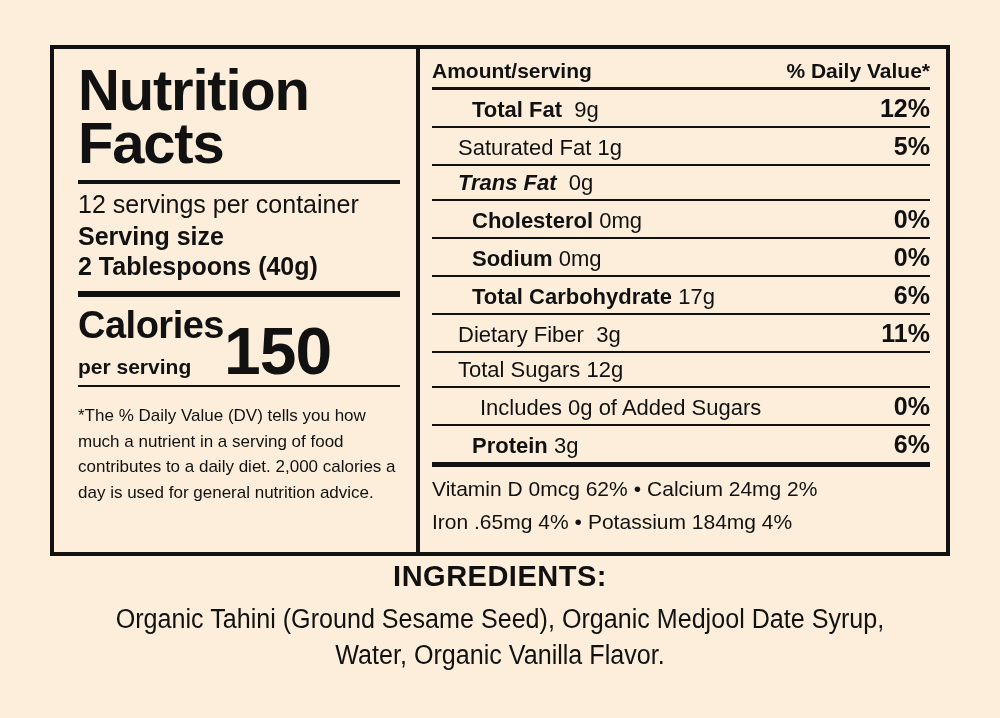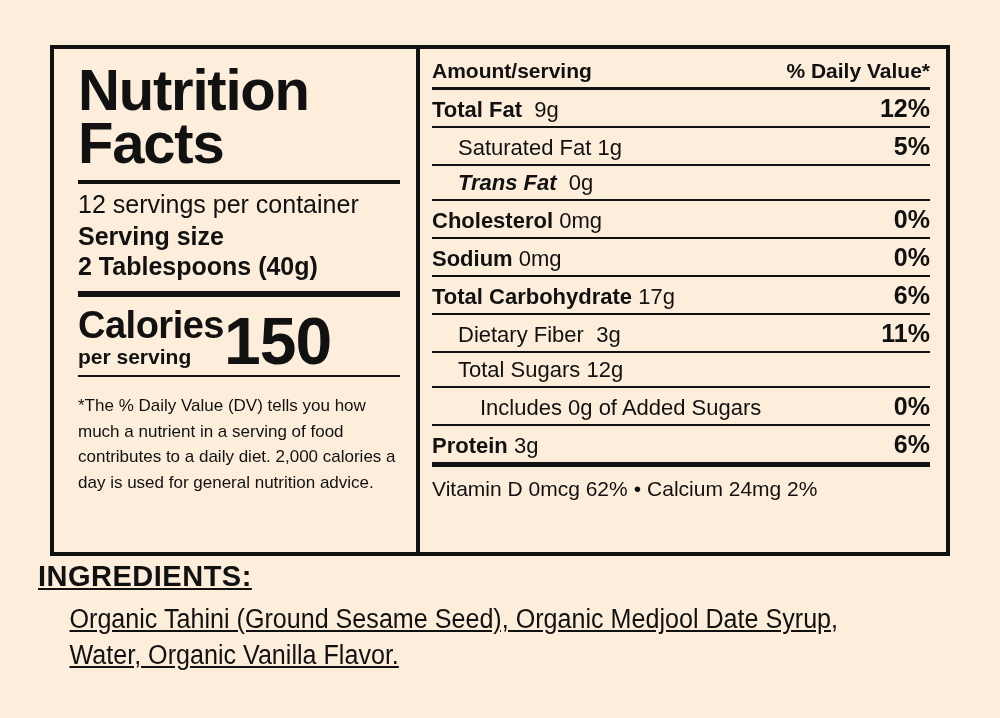--- a/index.html
+++ b/index.html
@@ -99,21 +99,21 @@
   .cal-label {
     font-size: 38px;
     font-weight: bold;
     line-height: 1.0;
     letter-spacing: -0.5px;
   }
   .cal-sub {
     font-size: 21px;
     font-weight: bold;
     line-height: 1.0;
-    margin-top: 2px;
+    margin-top: 12px;
   }
   .cal-value {
     font-size: 66px;
     font-weight: bold;
     line-height: 0.9;
     letter-spacing: -1px;
     padding-right: 4px;
   }
   .footnote {
     font-size: 17px;
@@ -138,20 +138,21 @@
   .nutrient-row .name {
     white-space: nowrap;
   }
   .nutrient-row .dv {
     font-weight: bold;
     font-size: 25px;
     white-space: nowrap;
   }
   .bold-name {
     font-weight: bold;
+    margin-left: 40px;
   }
   .italic-name {
     font-style: italic;
     font-weight: bold;
   }
   .indent-1 { padding-left: 26px; }
   .indent-2 { padding-left: 48px; text-align: center; }
   .sep-thin { border-bottom: 2px solid #111111; }
   .sep-med { border-bottom: 3px solid #111111; }
   .sep-thick { border-bottom: 5px solid #111111; }
@@ -163,24 +164,24 @@
   .micro-line {
     display: block;
     white-space: nowrap;
   }
   .micro-sep {
     padding: 0 6px;
   }
   
   .ingredients {
     position: absolute;
-    left: 38px;
+    left: 50px;
     top: 560px;
     width: 900px;
-    text-decoration: underline;
+    text-align: center;
   }
   .ing-title {
     font-family: "Liberation Sans Narrow", "Liberation Sans", sans-serif;
     font-weight: bold;
     font-size: 29px;
     letter-spacing: 0.5px;
     margin-bottom: 8px;
   }
   .ing-body {
     font-family: "Liberation Sans Narrow", "Liberation Sans", sans-serif;
@@ -289,20 +290,23 @@
       <div class="nutrient-row">
         <span class="name"><b class="bold-name">Protein</b> <span>3g</span></span>
         <span class="dv">6%</span>
       </div>
       <div class="sep-thick"></div>
 
       <div class="micro-block">
         <span class="micro-line">
           <span>Vitamin D 0mcg 62%</span><span class="micro-sep">•</span><span>Calcium 24mg 2%</span>
         </span>
+        <span class="micro-line">
+          <span>Iron .65mg 4%</span><span class="micro-sep">•</span><span>Potassium 184mg 4%</span>
+        </span>
       </div>
 
     </div>
   </div>
 
   <div class="ingredients">
     <div class="ing-title">INGREDIENTS:</div>
     <div class="ing-body">Organic Tahini (Ground Sesame Seed), Organic Medjool Date Syrup,</div>
     <div class="ing-body">Water, Organic Vanilla Flavor.</div>
   </div>

